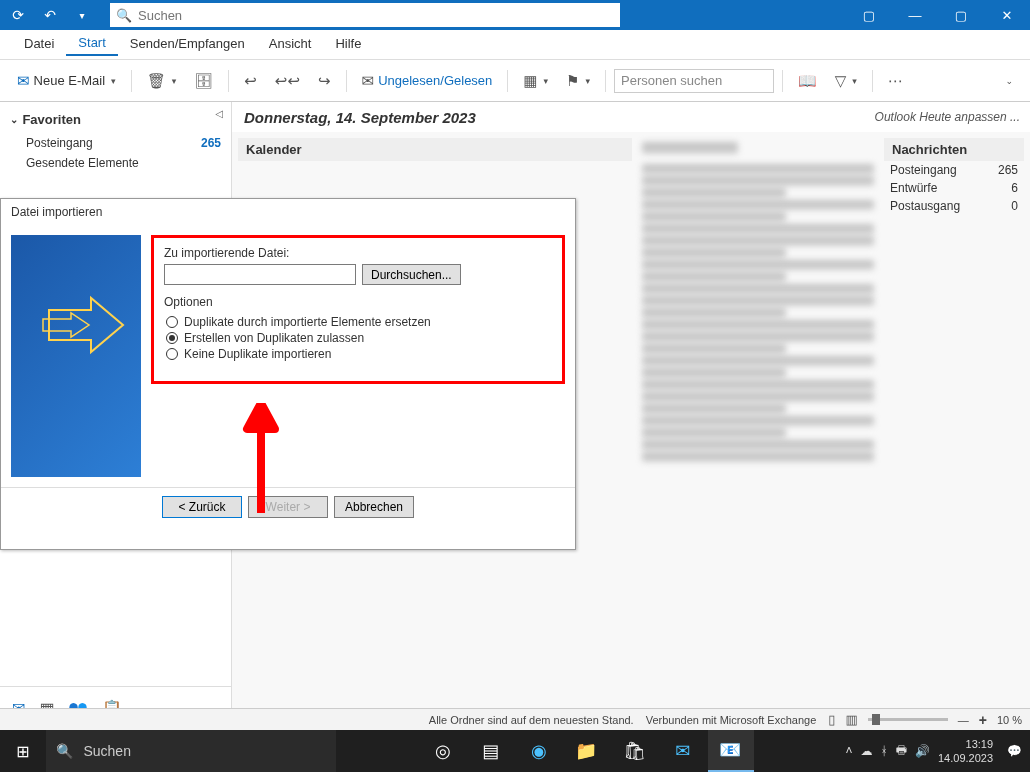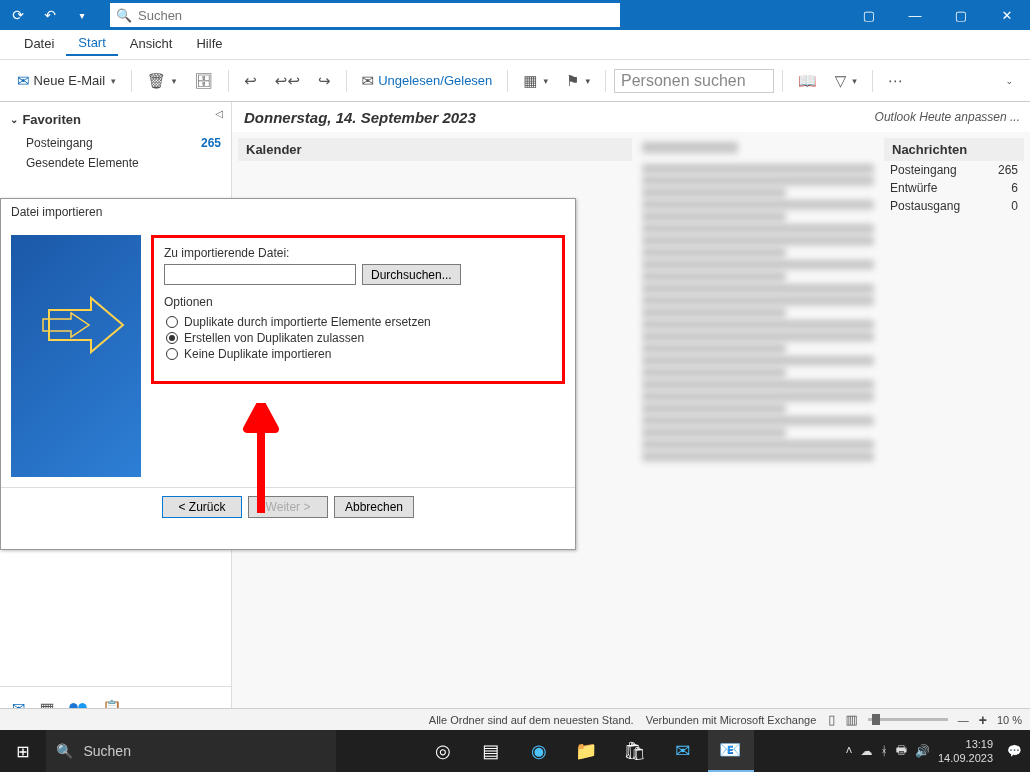--- a/index.html
+++ b/index.html
@@ -19,21 +19,21 @@
 .menubar { height: 30px; border-bottom: 1px solid #ddd; display: flex; align-items: flex-start; padding-left: 12px; }
 .menu-item { padding: 4px 12px; font-size: 13px; height: 26px; display: flex; align-items: center; }
 .menu-item.active { border-bottom: 2px solid #106ebe; color: #106ebe; }
 
 
 .ribbon { height: 42px; border-bottom: 1px solid #ccc; display: flex; align-items: center; padding: 0 10px; gap: 4px; }
 .rib-btn { height: 28px; display: flex; align-items: center; gap: 4px; padding: 0 6px; border: 1px solid transparent; font-size: 13px; }
 .rib-link { color: #106ebe; cursor: pointer; }
 .rib-sep { width: 1px; height: 22px; background: #ddd; margin: 0 4px; }
 .rib-icon { font-size: 15px; color: #555; }
-.rib-search { height: 24px; width: 160px; border: 1px solid #ccc; padding: 0 6px; font-size: 16px; color: #888; display:flex; align-items:center; }
+.rib-search { height: 24px; width: 160px; border: 1px solid #ccc; padding: 0 6px; font-size: 13px; color: #888; display:flex; align-items:center; }
 .rib-chevron { font-size: 9px; color: #555; margin-left: 2px; }
 
 
 .main { display: flex; height: 628px; }
 .sidebar { width: 232px; border-right: 1px solid #ddd; display: flex; flex-direction: column; }
 .sidebar-top { flex: 1; padding-top: 4px; position: relative; }
 .fav-header { font-size: 13px; font-weight: 600; padding: 6px 10px; display: flex; align-items: center; gap: 4px; }
 .fav-header .chev { font-size: 10px; }
 .fav-item { display: flex; justify-content: space-between; padding: 3px 10px 3px 26px; font-size: 12px; }
 .fav-count { color: #106ebe; font-weight: 600; }
@@ -116,20 +116,21 @@
     <div class="tb-btn">▢</div>
     <div class="tb-btn">—</div>
     <div class="tb-btn">▢</div>
     <div class="tb-btn">✕</div>
   </div>
 </div>
 
 <div class="menubar">
   <div class="menu-item">Datei</div>
   <div class="menu-item active">Start</div>
+  <div class="menu-item">Senden/Empfangen</div>
   <div class="menu-item">Ansicht</div>
   <div class="menu-item">Hilfe</div>
 </div>
 
 <div class="ribbon">
   <div class="rib-btn">
     <span class="rib-icon" style="color:#106ebe;">✉</span>
     <span>Neue E-Mail</span>
     <span class="rib-chevron">▾</span>
   </div>

